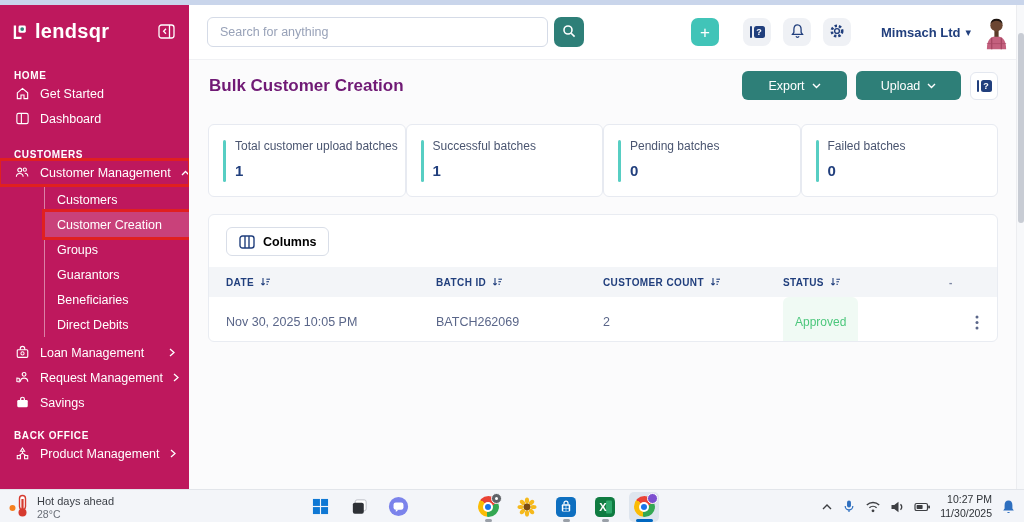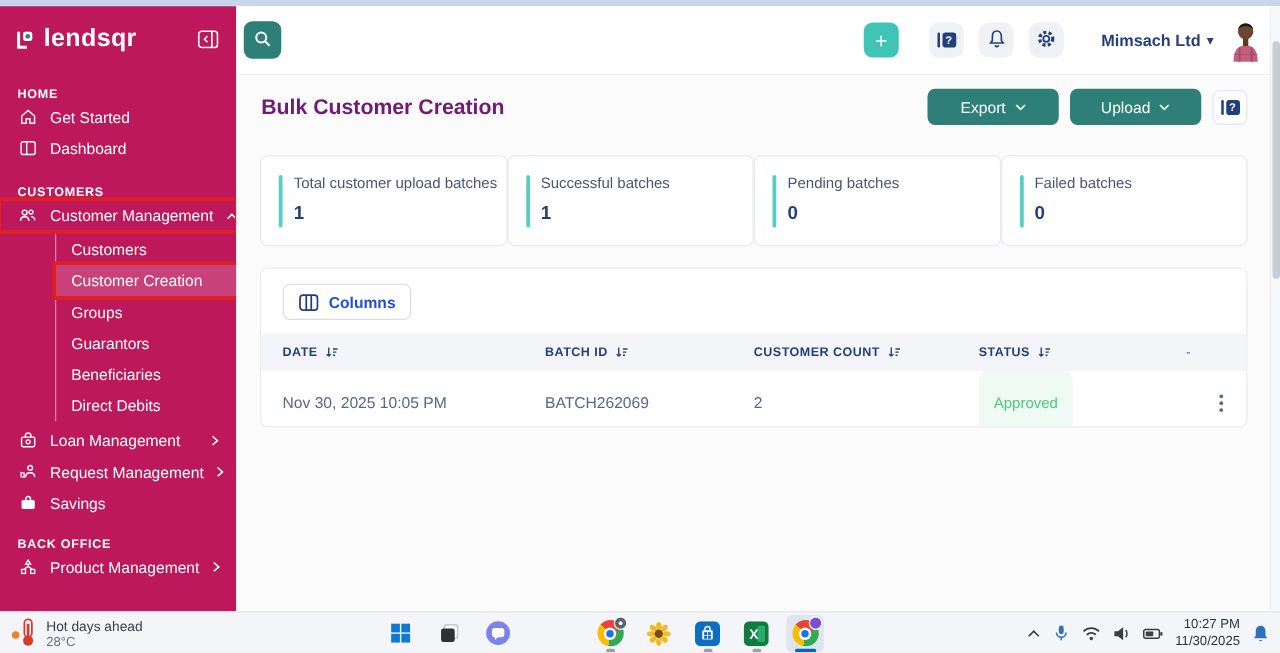--- a/index.html
+++ b/index.html
@@ -52,21 +52,21 @@
   .teal-btn { height:29px; min-width:105px; background:#2E7F78; color:#fff; border:none; border-radius:6px; font-size:12.5px; display:flex; align-items:center; justify-content:center; gap:7px; cursor:pointer; font-family:"Liberation Sans",sans-serif;}
   .help-sm { width:28px; height:28px; background:#fff; border:1px solid #E3E7EF; border-radius:6px; display:flex; align-items:center; justify-content:center; cursor:pointer; }
 
   .stats { display:flex; padding:24px 26px 0 19px; }
   .stat-card { flex:1; background:#fff; border:1px solid #E7EAF1; border-radius:6px; height:73px; padding:14px 0 0 14px; position:relative; }
   .stat-bar { position:absolute; left:14px; top:15px; width:3px; height:42px; background:#57CEC3; border-radius:2px; }
   .stat-label { margin-left:12px; font-size:12px; color:#4a5570; }
   .stat-value { margin-left:12px; margin-top:9px; font-size:15px; font-weight:bold; color:#213F7D; }
 
   .table-card { margin:17px 26px 0 19px; background:#fff; border:1px solid #E9ECF2; border-radius:6px; height:128px; overflow:hidden; }
-  .columns-btn { margin:12px 0 0 17px; height:29px; padding:0 12px; background:#fff; border:1px solid #D9DEE8; border-radius:6px; display:inline-flex; align-items:center; gap:8px; font-size:12.5px; font-weight:bold; color:#1d4ed8; cursor:pointer; font-family:"Liberation Sans",sans-serif;}
+  .columns-btn { margin:12px 0 0 17px; height:29px; padding:0 12px; background:#fff; border:1px solid #D9DEE8; border-radius:6px; display:inline-flex; align-items:center; gap:8px; font-size:12.5px; font-weight:bold; color:#000000; cursor:pointer; font-family:"Liberation Sans",sans-serif;}
   .tgrid { display:grid; grid-template-columns:210px 167px 180px 166px 1fr; align-items:center; padding-left:17px; }
   .thead { margin-top:11px; height:30px; background:#F3F5F8; font-size:10px; font-weight:bold; color:#213F7D; letter-spacing:.4px; }
   .th { display:flex; align-items:center; gap:6px; }
   .trow { height:44px; font-size:12.5px; color:#5a6689; }
   .badge { display:inline-block; background:#F0FAF4; color:#4CC77C; font-size:12px; padding:18px 12px; border-radius:6px; }
   .kebab { justify-self:end; margin-right:14px; background:none; border:none; cursor:pointer; display:flex; padding:4px; }
 
   
   .scrollbar { position:absolute; right:0; top:5px; width:8px; height:484px; background:#F7F8FA; border-left:1px solid #ECEDF0; }
   .scroll-thumb { position:absolute; left:1px; top:28px; width:6px; height:190px; background:#C8CCD4; border-radius:3px; }
@@ -236,20 +236,21 @@
       <span>Product Management</span>
       <span class="chev">
         <svg width="6" height="9" viewBox="0 0 6 9">
             <path d="M1 1 L5 4.5 L1 8" stroke="#fff" stroke-width="1.3" fill="none"></path>
           </svg>
       </span>
     </div>
   </nav>
 
   <header class="topbar">
+    <input class="search-input" type="text" placeholder="Search for anything" style="">
     <button class="search-btn">
       <span>
         <svg width="14" height="14" viewBox="0 0 14 14">
             <circle cx="6" cy="6" r="4" stroke="#fff" stroke-width="1.6" fill="none"></circle>
             <line x1="9.2" y1="9.2" x2="12.6" y2="12.6" stroke="#fff" stroke-width="1.6"></line>
           </svg>
       </span>
     </button>
     <div class="tb-right">
       <button class="plus-btn">+</button>

